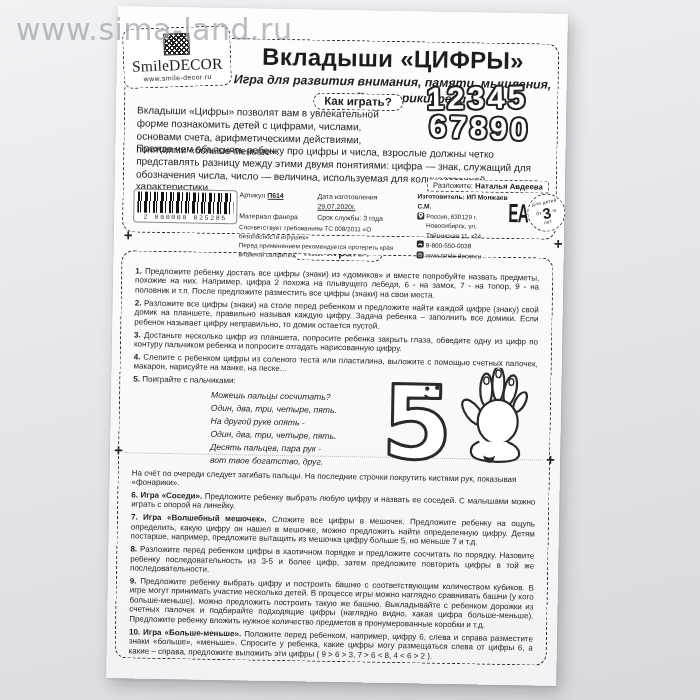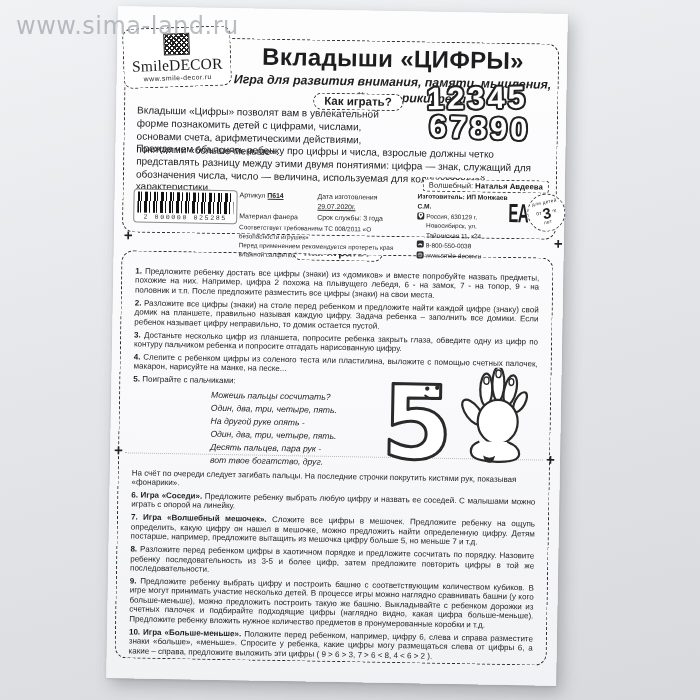--- a/index.html
+++ b/index.html
@@ -3,21 +3,21 @@
 <meta charset="utf-8">
 <style>
   html,body{margin:0;padding:0;}
   body{
     width:700px;height:700px;overflow:hidden;position:relative;
     font-family:"Liberation Sans",sans-serif;color:#1d1d1f;
     background:linear-gradient(165deg,#f1f2f4 0%,#e6e7ea 40%,#d8d9dc 100%);
   }
   .watermark{
     position:absolute;left:16px;top:12px;z-index:40;
-    font-size:24px;letter-spacing:.5px;color:#a3a7ae;opacity:.75;
+    font-size:30px;letter-spacing:.5px;color:#a3a7ae;opacity:.75;
     font-family:"DejaVu Sans",sans-serif;
   }
   
   .sheet{
     position:absolute;left:112px;top:10px;width:450px;height:672px;
     background:linear-gradient(180deg,#fdfdfe 0%,#f9f9fb 60%,#f1f2f4 100%);
     transform:rotate(1deg);transform-origin:50% 50%;
     box-shadow:5px 7px 16px rgba(70,72,80,.33),0 1px 3px rgba(0,0,0,.12);
   }
   .plus{position:absolute;font-size:15px;font-weight:700;color:#222;line-height:1;}
@@ -121,21 +121,21 @@
     <div class="intro1">Вкладыши «Цифры» позволят вам в увлекательной форме познакомить детей с цифрами, числами, основами счета, арифметическими действиями, понятиями «больше-меньше».</div>
 
     <div class="digits">
       <div class="drow">12345</div>
       <div class="drow">67890</div>
     </div>
 
     <div class="intro2">Прежде чем объяснять ребенку про цифры и числа, взрослые должны четко представлять разницу между этими двумя понятиями: цифра — знак, служащий для обозначения числа, число — величина, используемая для количественной характеристики.</div>
 
     <div class="designer">
-      <span>Волшебный:</span>
+      <span>Разложите:</span>
       <b>Наталья Авдеева</b>
     </div>
 
     <div class="barcode-wrap">
       <div class="bars"></div>
       <div class="bar-num">2 000000 025285</div>
     </div>
 
     <div class="spec">
       <div class="spec-grid">

